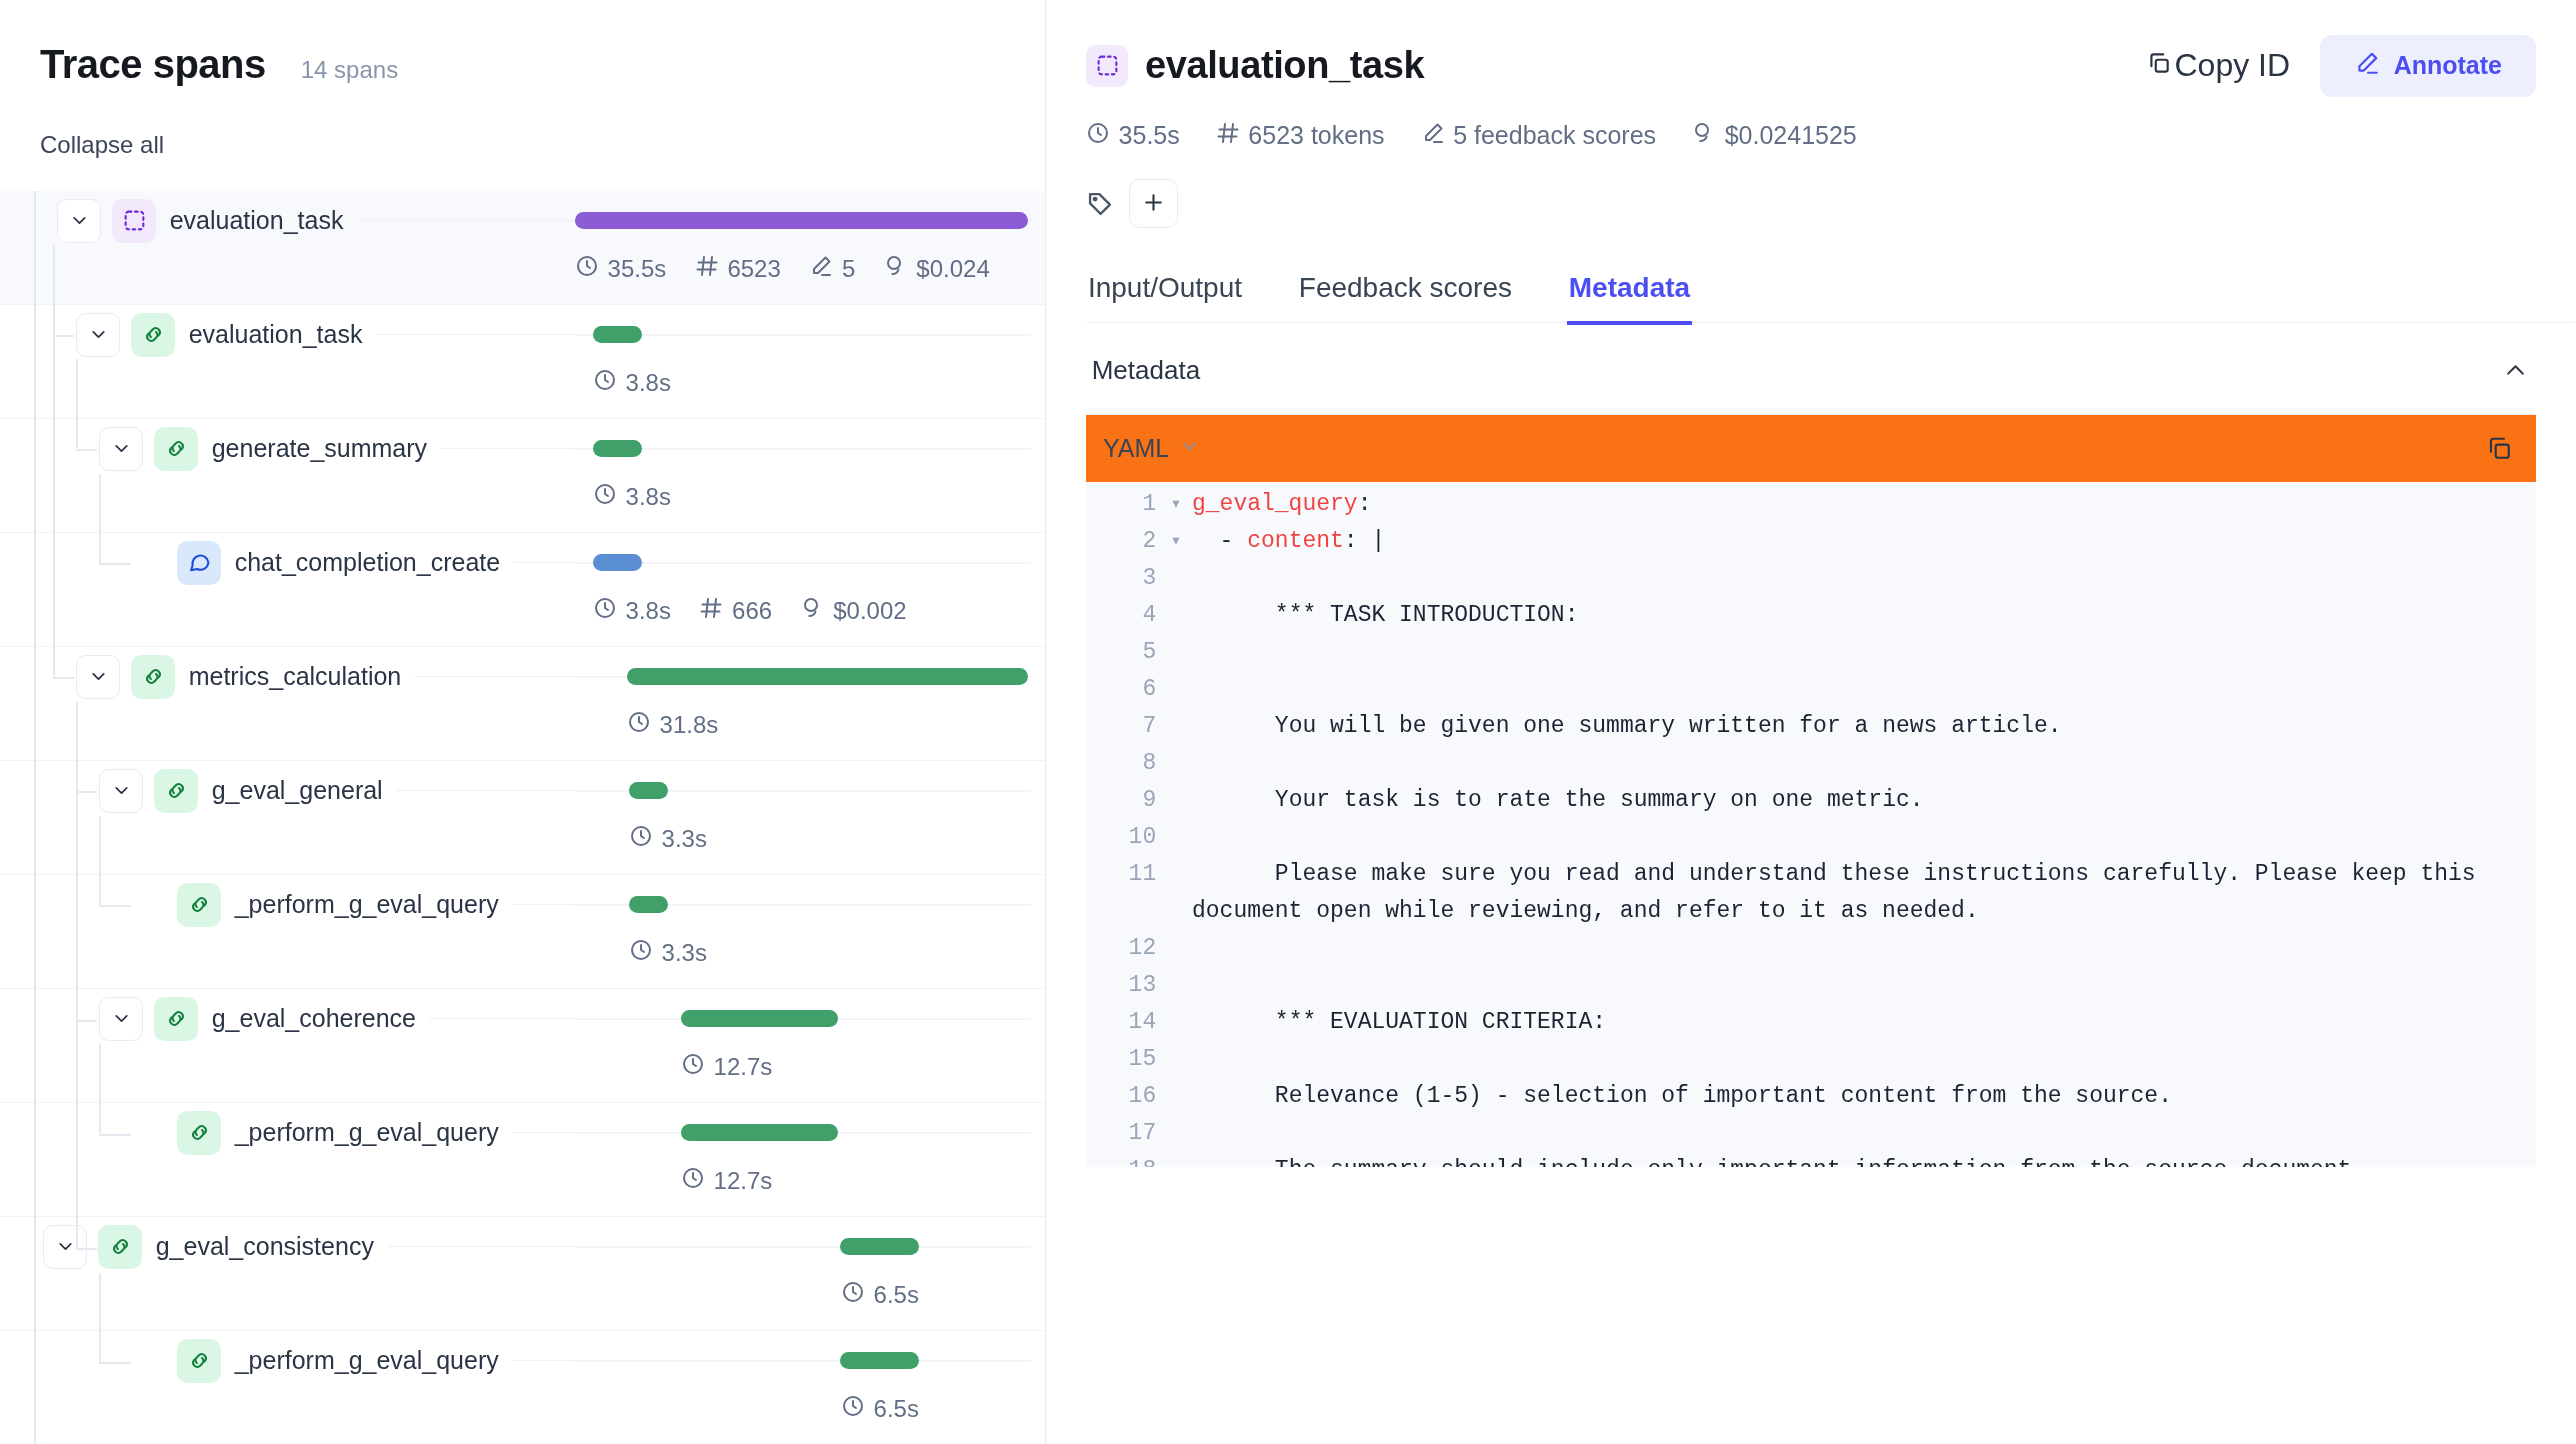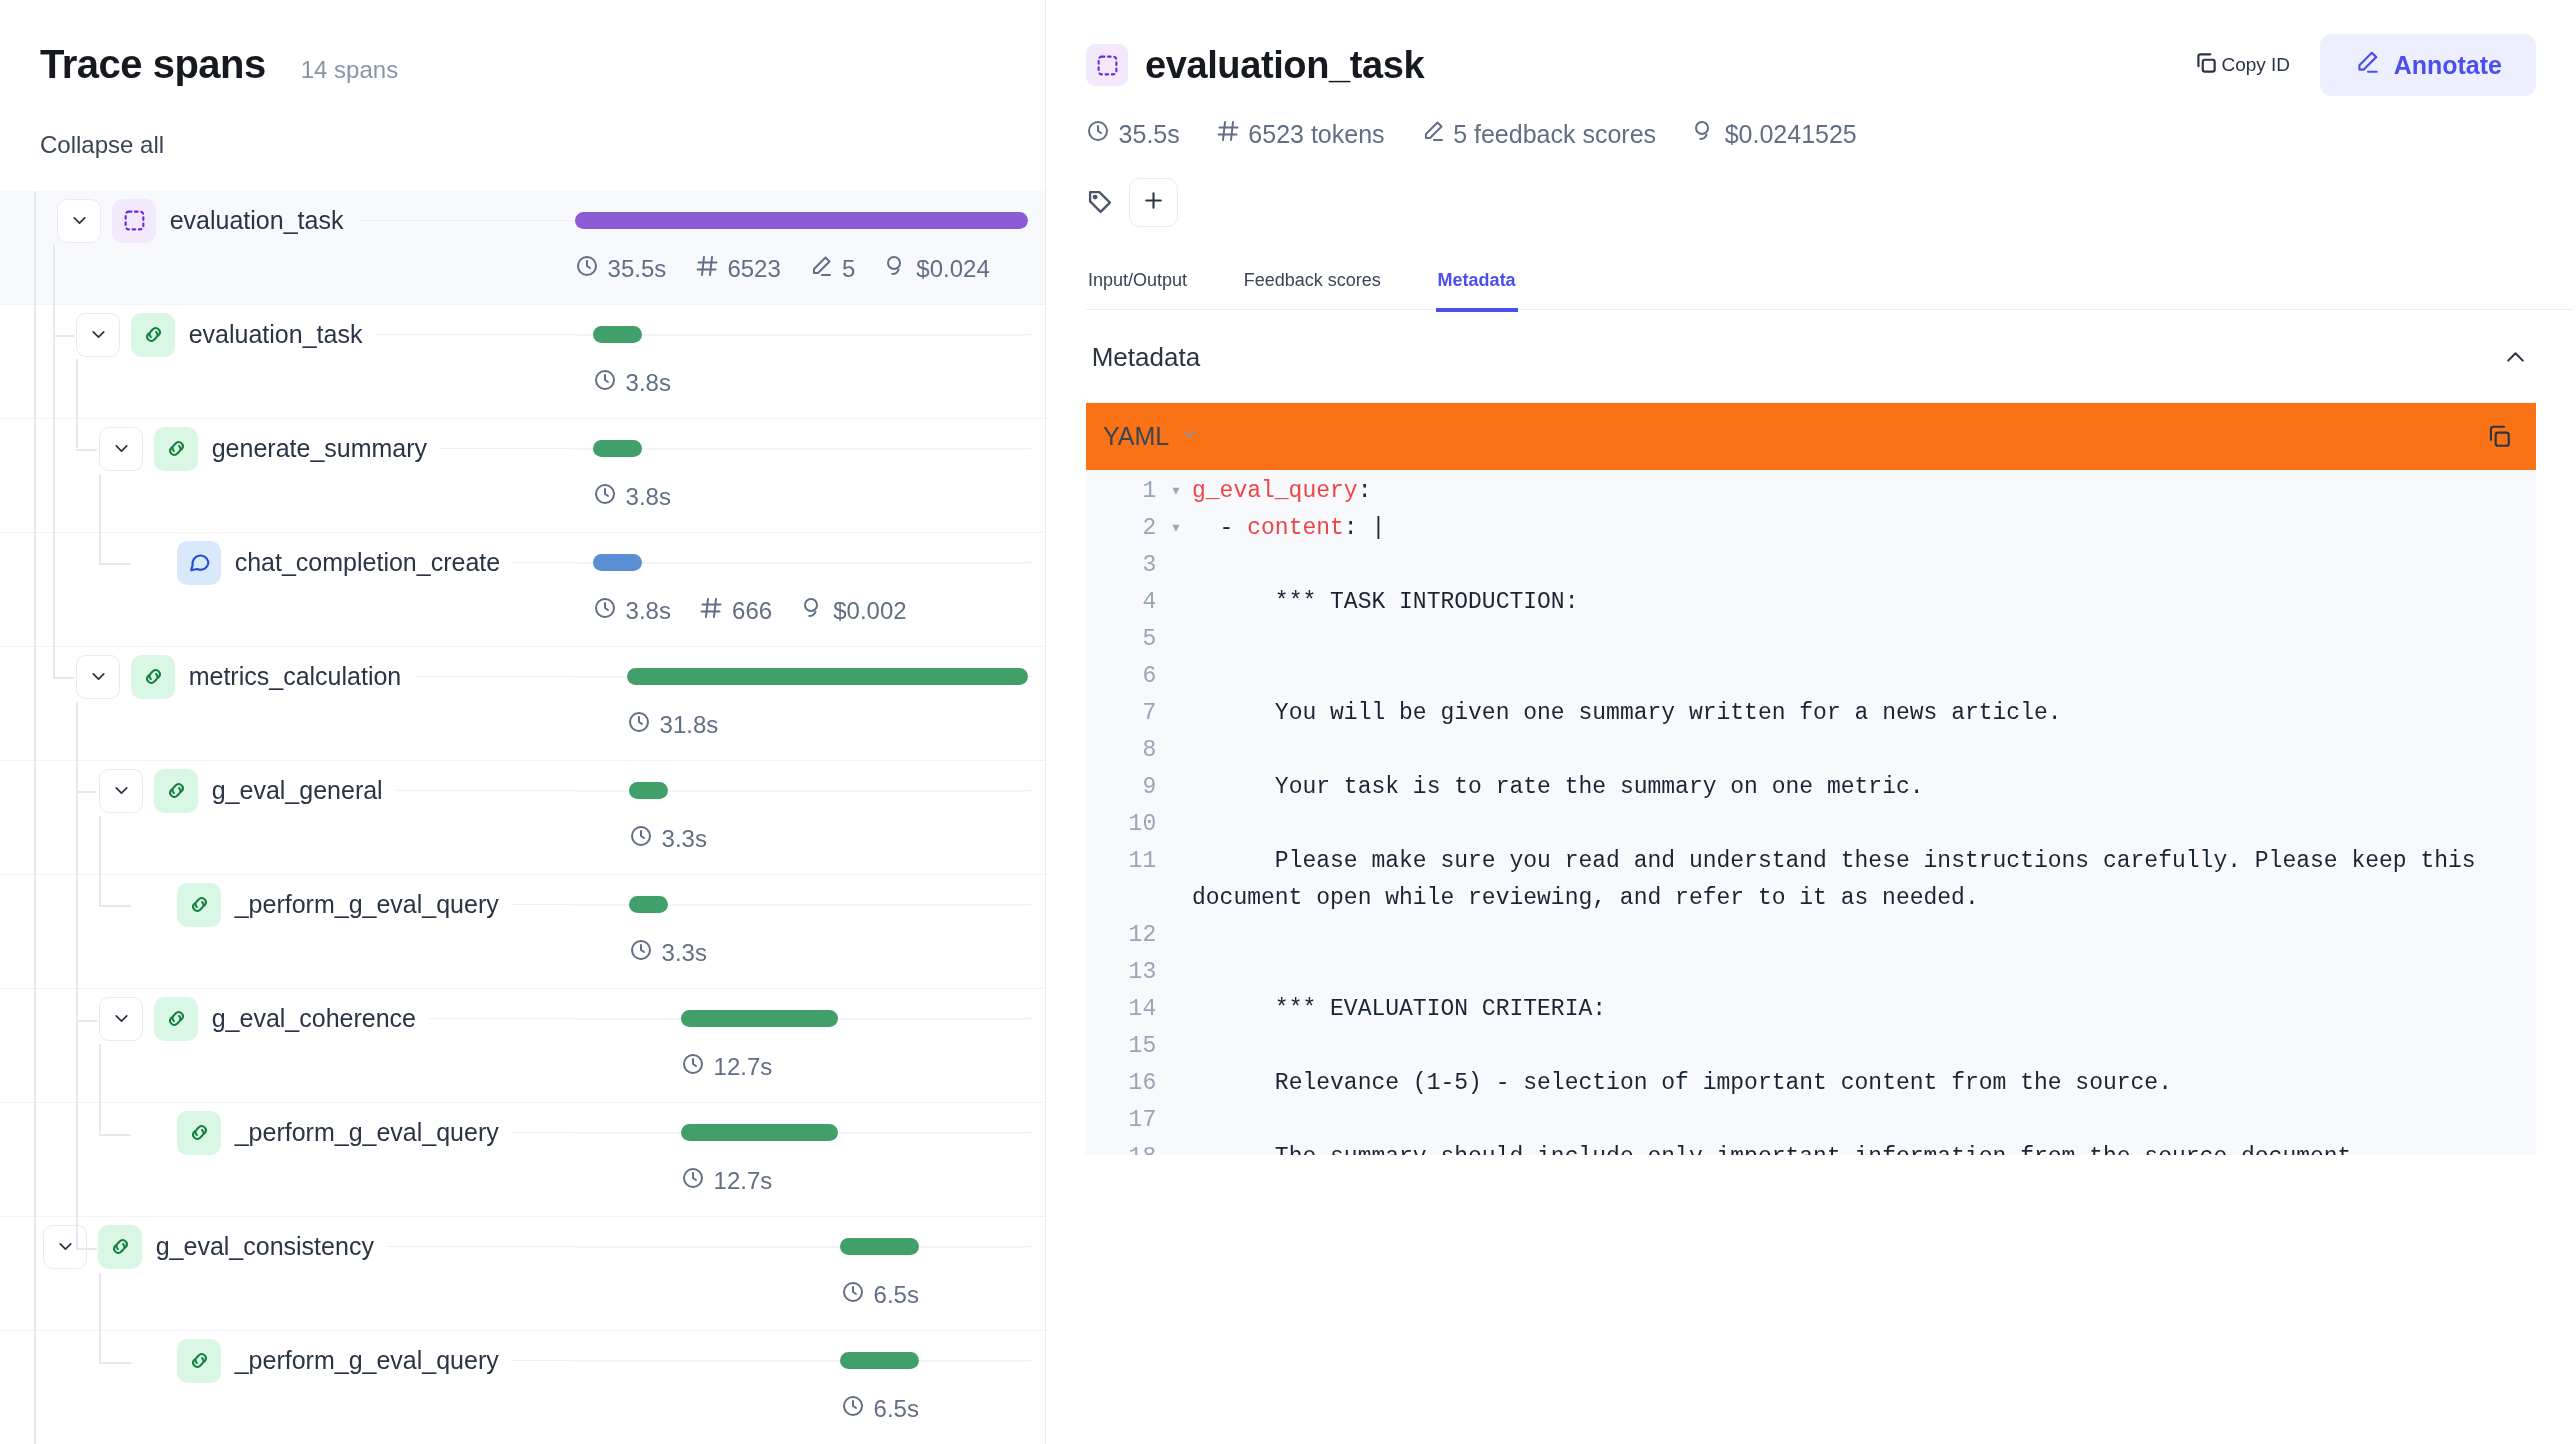--- a/index.html
+++ b/index.html
@@ -113,21 +113,21 @@
     flex: 0 0 auto;
   }
   .rp-title-icon svg { width: 25px; height: 25px; }
   .rp-title {
     font-size: 38px; font-weight: 700; margin-left: 17px;
     letter-spacing: -0.4px; color: #16191f;
   }
   .rp-actions { margin-left: auto; display: flex; align-items: center; gap: 13.3px; }
   .btn-ghost {
     display: flex; align-items: center; gap: 2px;
-    font-size: 19px; color: #2a3445;
+    font-size: 32px; color: #2a3445;
     padding: 13.3px 17px; border-radius: 9.5px; cursor: pointer;
     background: transparent; border: none;
     font-family: "Liberation Sans", sans-serif;
   }
   .btn-ghost svg { width: 26px; height: 26px; }
   .btn-accent {
     display: flex; align-items: center; gap: 13.3px;
     font-size: 25px; color: #4b4ef0; font-weight: 600;
     padding: 15px 34px; border-radius: 11.4px; cursor: pointer;
     background: #eeeffe; border: none;
@@ -147,21 +147,21 @@
     cursor: pointer;
   }
   .add-tag-btn svg { width: 25px; height: 25px; }
 
   .tabs {
     display: flex; align-items: flex-end; gap: 53px;
     margin: 34px 0 0 40px; border-bottom: 1.9px solid #eceef3;
     padding-right: 38px;
   }
   .tab {
-    font-size: 18px; color: #394455; padding: 9.5px 1.9px 17px 1.9px;
+    font-size: 28px; color: #394455; padding: 9.5px 1.9px 17px 1.9px;
     cursor: pointer; border-bottom: 4.8px solid transparent;
     margin-bottom: -2.9px; white-space: nowrap;
   }
   .tab.active { color: #4b4ef0; font-weight: 600; border-bottom-color: #4b4ef0; }
 
   .meta-section { margin: 0 0 0 40px; padding-right: 38px; }
   .meta-head {
     display: flex; align-items: center;
     padding: 32px 7.6px 28.5px 5.7px;
     border-bottom: 1.9px solid #eceef3;

